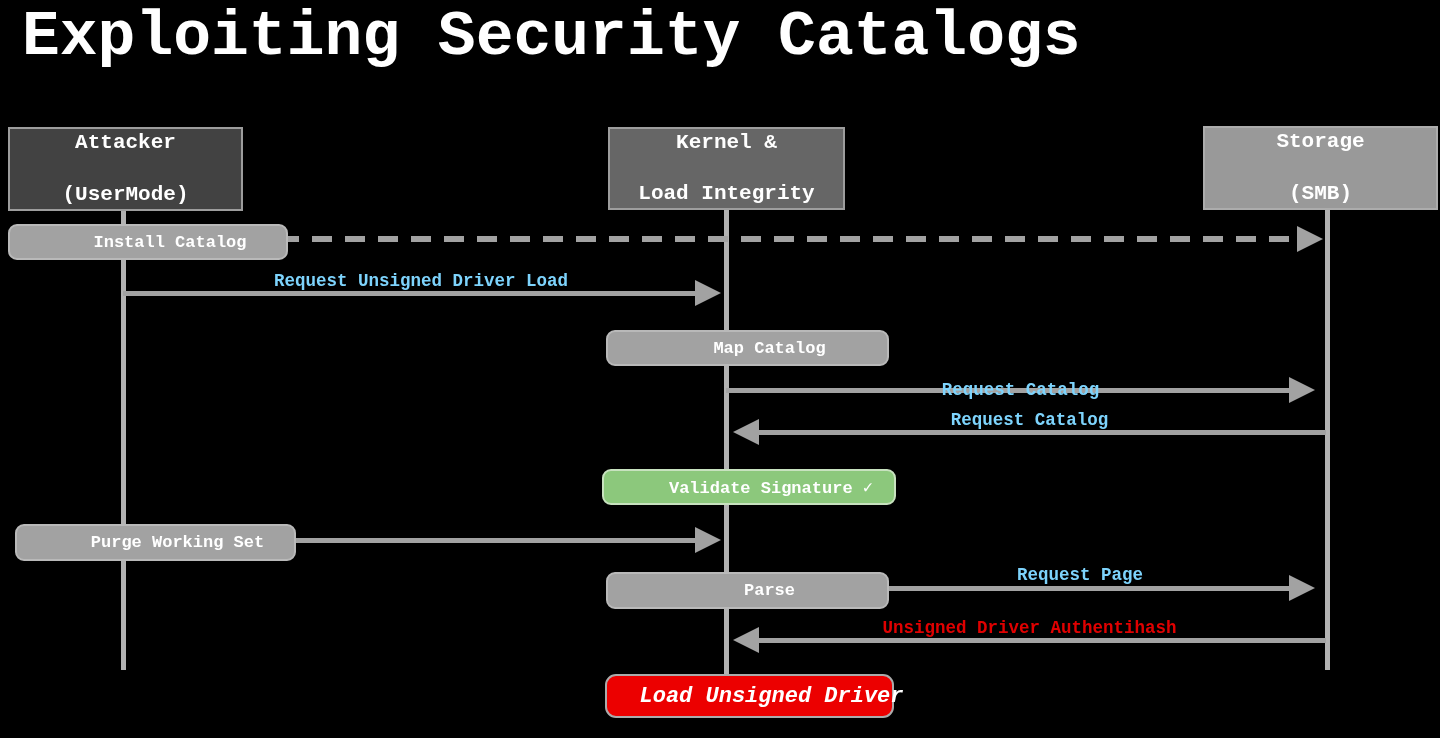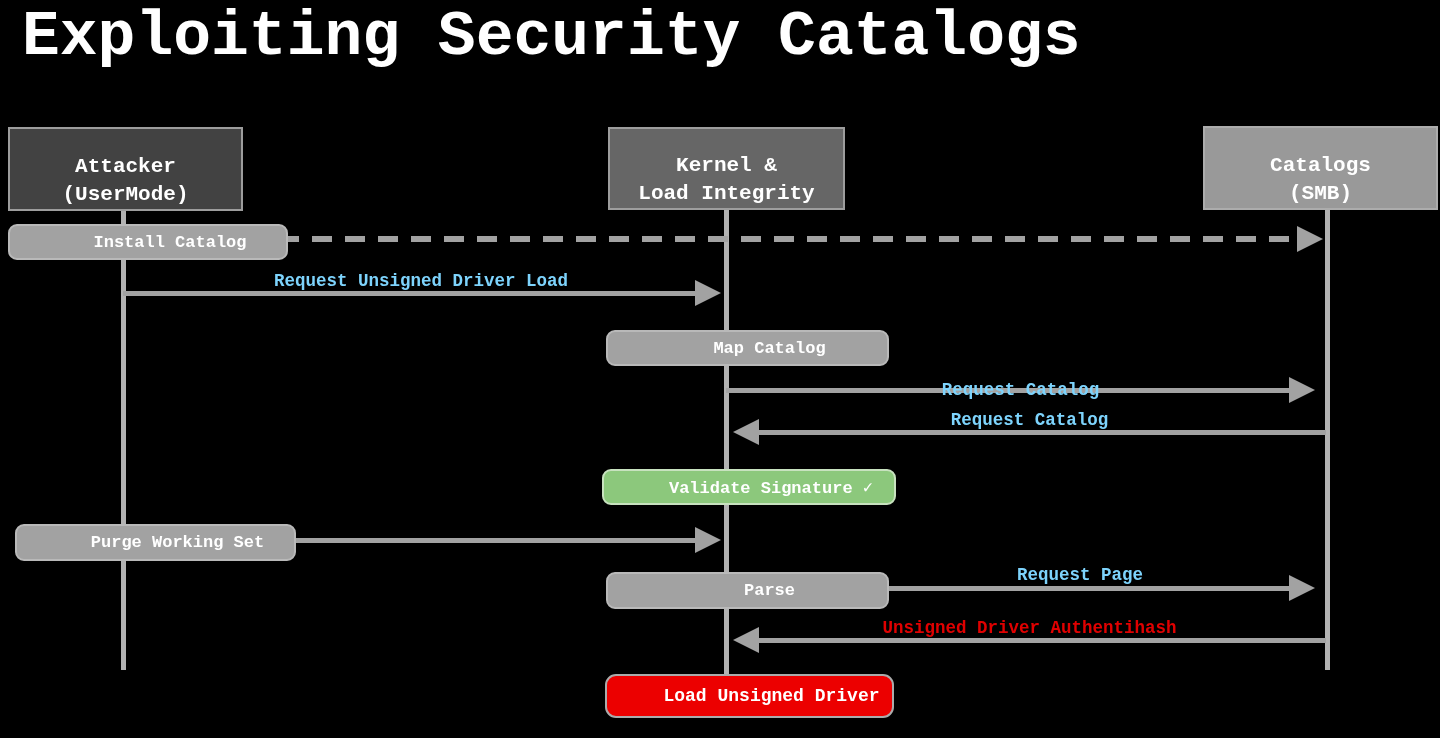--- a/index.html
+++ b/index.html
@@ -6,41 +6,41 @@
   #canvas{
     position:relative;width:1440px;height:738px;background:#000;overflow:hidden;
     font-family:"Liberation Mono","DejaVu Sans Mono",monospace;font-weight:bold;
   }
   .title{
     position:absolute;left:22px;top:2px;color:#fff;font-size:63px;line-height:72px;
     white-space:nowrap;letter-spacing:0px;
   }
   .actor{
     position:absolute;border:2px solid #9d9d9d;color:#fff;
-    display:flex;flex-direction:column;align-items:center;justify-content:flex-end;
+    display:flex;flex-direction:column;align-items:center;justify-content:space-between;
     font-size:21px;line-height:28px;text-align:center;z-index:3;
   }
   .actor-attacker{left:8px;top:127px;width:231px;height:80px;background:#424242;}
   .actor-kernel{left:608px;top:127px;width:233px;height:79px;background:#666666;}
   .actor-storage{left:1203px;top:126px;width:231px;height:80px;background:#999999;border-color:#acacac;}
   .lifeline{position:absolute;width:5px;background:#b2b2b2;z-index:1;}
   .ll-attacker{left:121px;top:207px;height:463px;}
   .ll-kernel{left:724px;top:206px;height:468px;}
   .ll-storage{left:1325px;top:206px;height:464px;}
   .pill{
     position:absolute;background:#a2a2a2;border:2px solid #b9b9b9;border-radius:9px;
     color:#fff;font-size:17px;display:flex;align-items:center;justify-content:center;
     white-space:nowrap;z-index:4;padding-left:44px;
   }
   .pill-install{left:8px;top:224px;width:232px;height:32px;}
   .pill-map{left:606px;top:330px;width:235px;height:32px;}
   .pill-purge{left:15px;top:524px;width:233px;height:33px;}
   .pill-parse{left:606px;top:572px;width:235px;height:33px;}
   .pill-validate{left:602px;top:469px;width:246px;height:32px;background:#8cc87c;border-color:#c8e2bf;}
-  .pill-load{left:605px;top:674px;width:241px;height:40px;background:#ec0000;border-color:#ababab;border-radius:11px;font-size:18px;z-index:5;}
+  .pill-load{left:605px;top:674px;width:241px;height:40px;background:#ec0000;border-color:#ababab;border-radius:11px;font-size:22px;z-index:5;font-style:italic;}
   .msg-label{
     position:absolute;color:#7dd3fc;font-size:17.5px;text-align:center;white-space:nowrap;z-index:4;
   }
   .msg-label.red{color:#e00000;}
   .arrow-line{position:absolute;height:5px;background:#a2a2a2;z-index:2;}
   .arrow-line.dashed{
     height:6px;background:repeating-linear-gradient(90deg,#a2a2a2 0 20px,transparent 20px 33px);
     z-index:2;
   }
   .head-r{
@@ -67,21 +67,21 @@
 
   <div class="actor actor-attacker">
     <span>Attacker</span>
     <span>(UserMode)</span>
   </div>
   <div class="actor actor-kernel">
     <span>Kernel &amp;</span>
     <span>Load Integrity</span>
   </div>
   <div class="actor actor-storage">
-    <span>Catalogs</span>
+    <span>Storage</span>
     <span>(SMB)</span>
   </div>
 
   <div class="pill pill-install">
     <span>Install Catalog</span>
   </div>
   <div class="arrow-line dashed" style="left:246px;top:236px;width:1052px;"></div>
   <div class="head-r" style="left:1297px;top:226px;"></div>
 
   <div class="msg-label" style="left:123px;top:271px;width:596px;">Request Unsigned Driver Load</div>

